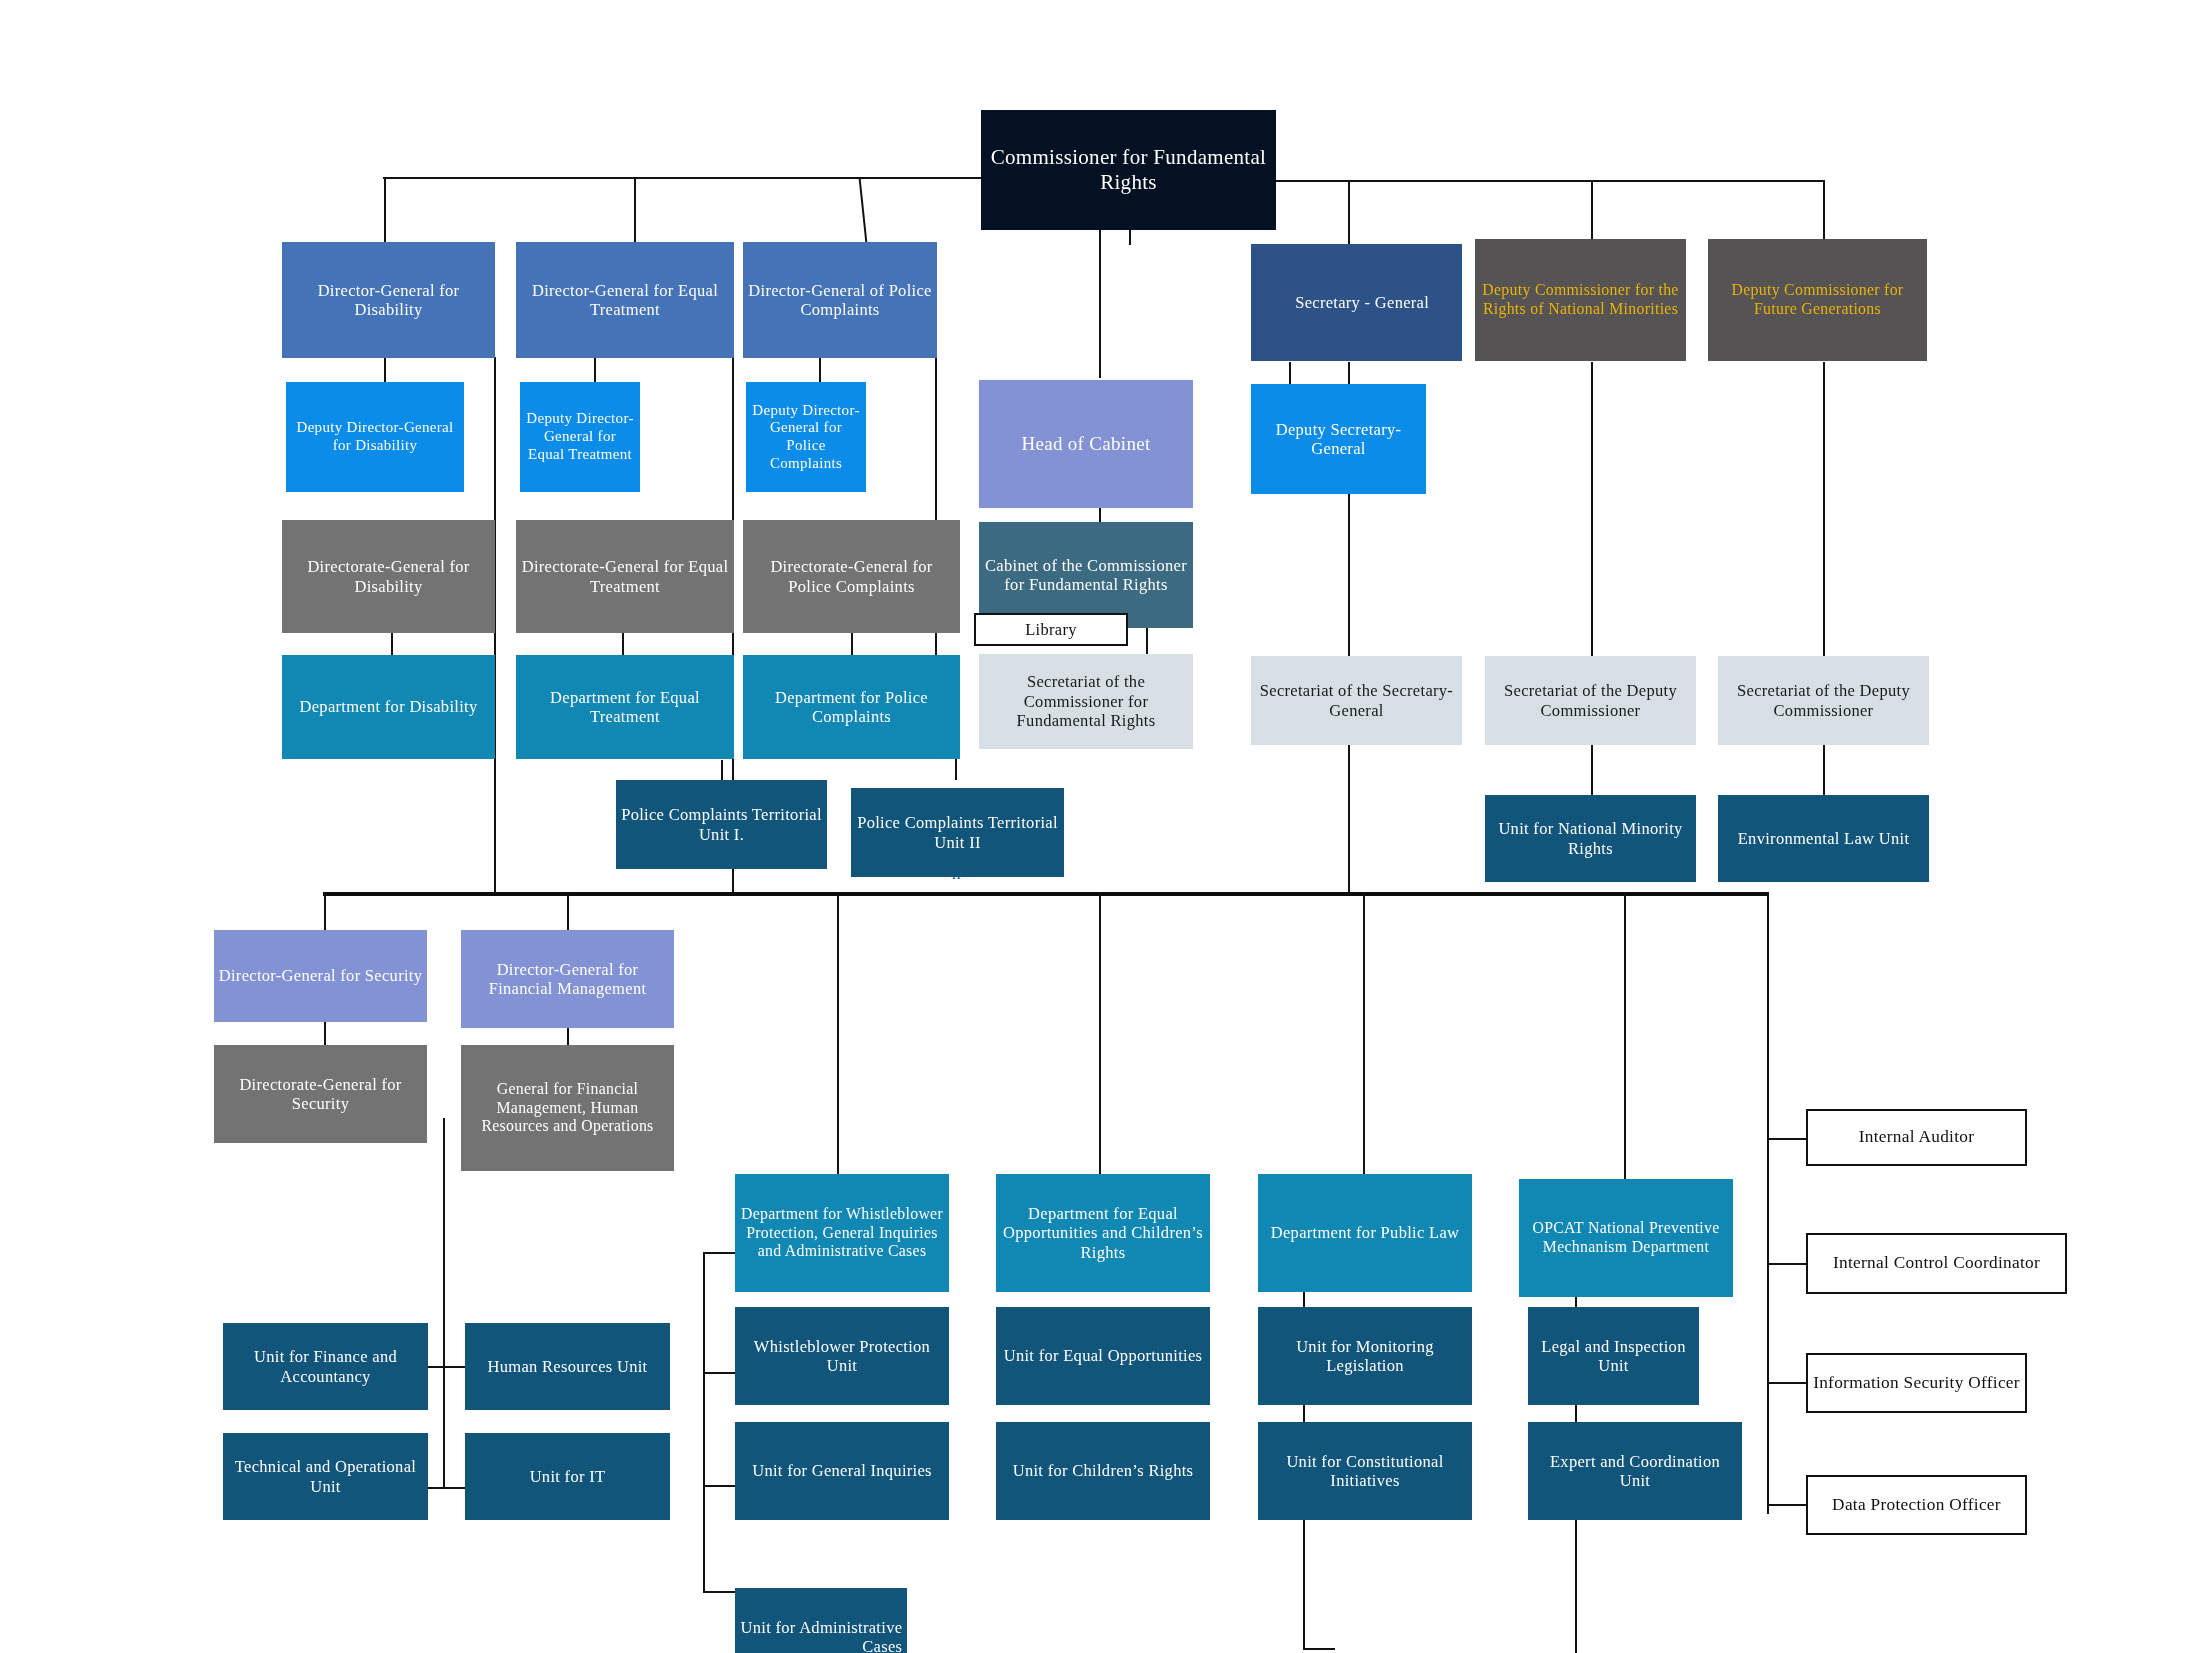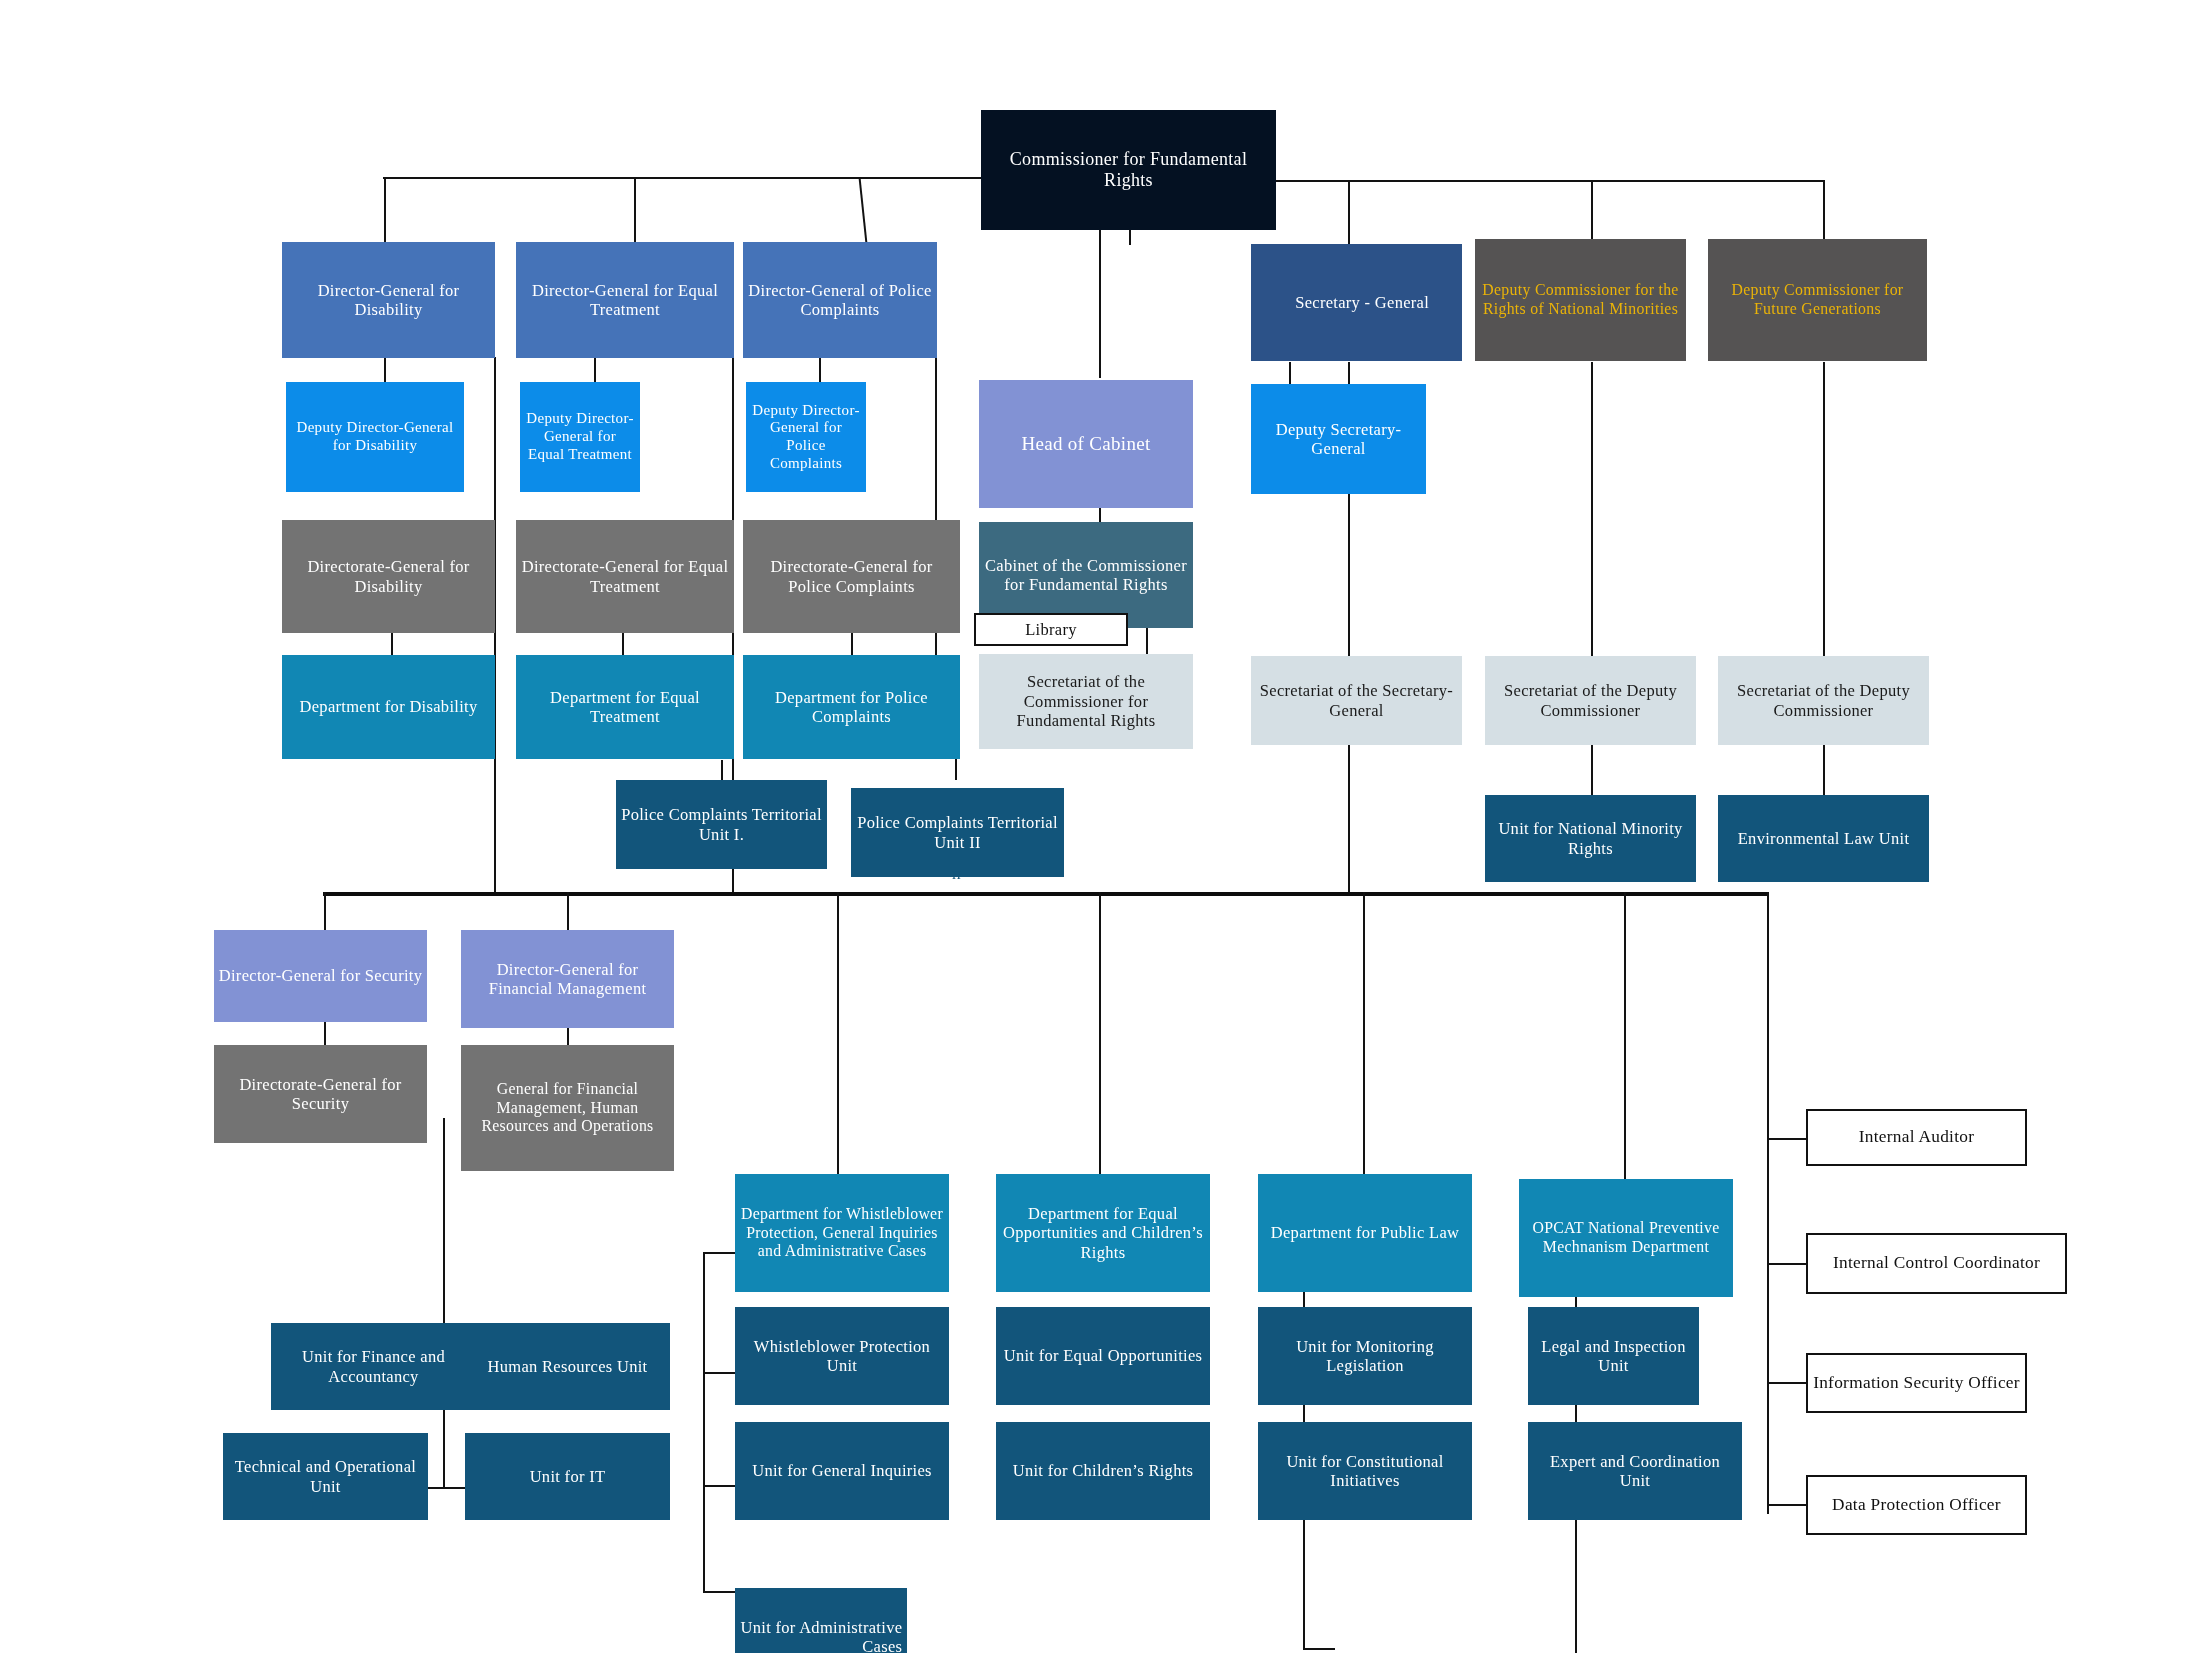--- a/index.html
+++ b/index.html
@@ -45,21 +45,21 @@
   .ln{position:absolute;background:#121212;}
   .ln.v{width:2.4px;}
   .ln.h{height:2.4px;}
   .ln.thick{background:#0d0d0d;}
   .fs17{font-size:13.4px;}
   .fs19{font-size:15px;}
   .fs20{font-size:15.8px;}
   .fs21{font-size:16.5px;}
   .fs22{font-size:17.3px;}
   .fs24{font-size:19px;}
-  .fs26{font-size:18px;}
+  .fs26{font-size:21px;}
 </style>
 </head>
 <body>
 
 <div id="chart">
 
   <div class="ln v" style="left:1129px;top:228px;height:17.3px;"></div>
 
   <div class="ln h" style="left:383px;top:177px;width:748px;"></div>
 
@@ -254,21 +254,21 @@
     <span>Director-General for Financial Management</span>
   </div>
 
   <div class="box c-dirgen fs21" style="left:214px;top:1045px;width:213px;height:98px;">
     <span>Directorate-General for Security</span>
   </div>
   <div class="box c-dirgen fs20" style="left:461px;top:1045px;width:213px;height:126px;">
     <span>General for Financial Management, Human Resources and Operations</span>
   </div>
 
-  <div class="box c-unit fs21" style="left:223px;top:1323px;width:205px;height:87px;margin-left:48px;">
+  <div class="box c-unit fs21" style="left:223px;top:1323px;width:205px;height:87px;">
     <span>Unit for Finance and Accountancy</span>
   </div>
   <div class="box c-unit fs21" style="left:223px;top:1433px;width:205px;height:87px;">
     <span>Technical and Operational Unit</span>
   </div>
   <div class="box c-unit fs21" style="left:465px;top:1323px;width:205px;height:87px;">
     <span>Human Resources Unit</span>
   </div>
   <div class="box c-unit fs21" style="left:465px;top:1433px;width:205px;height:87px;">
     <span>Unit for IT</span>

